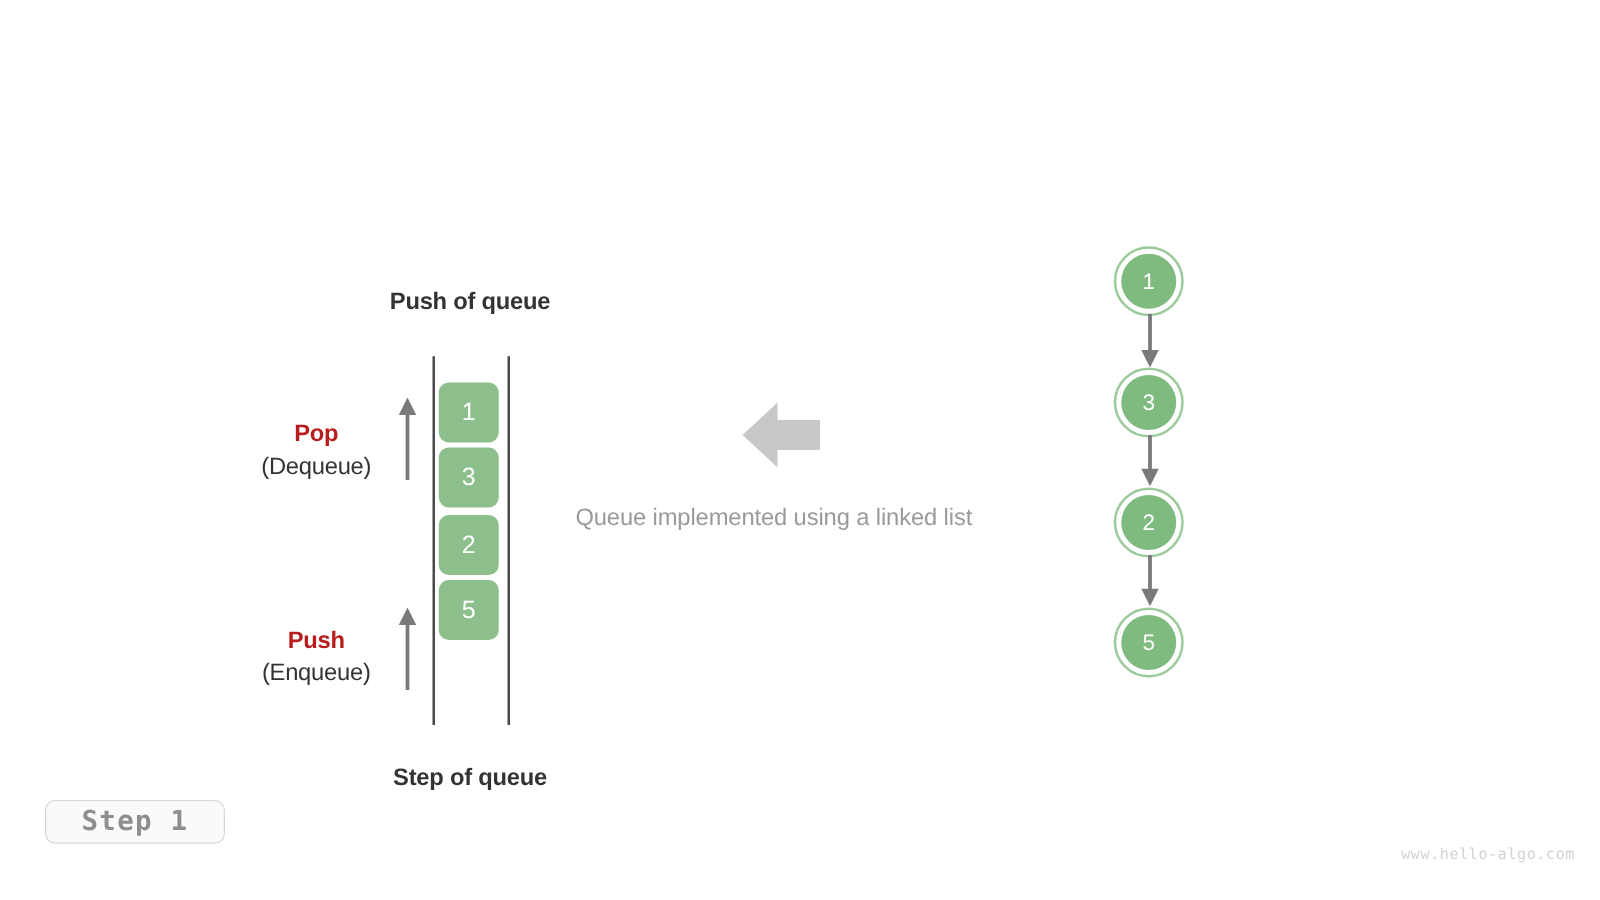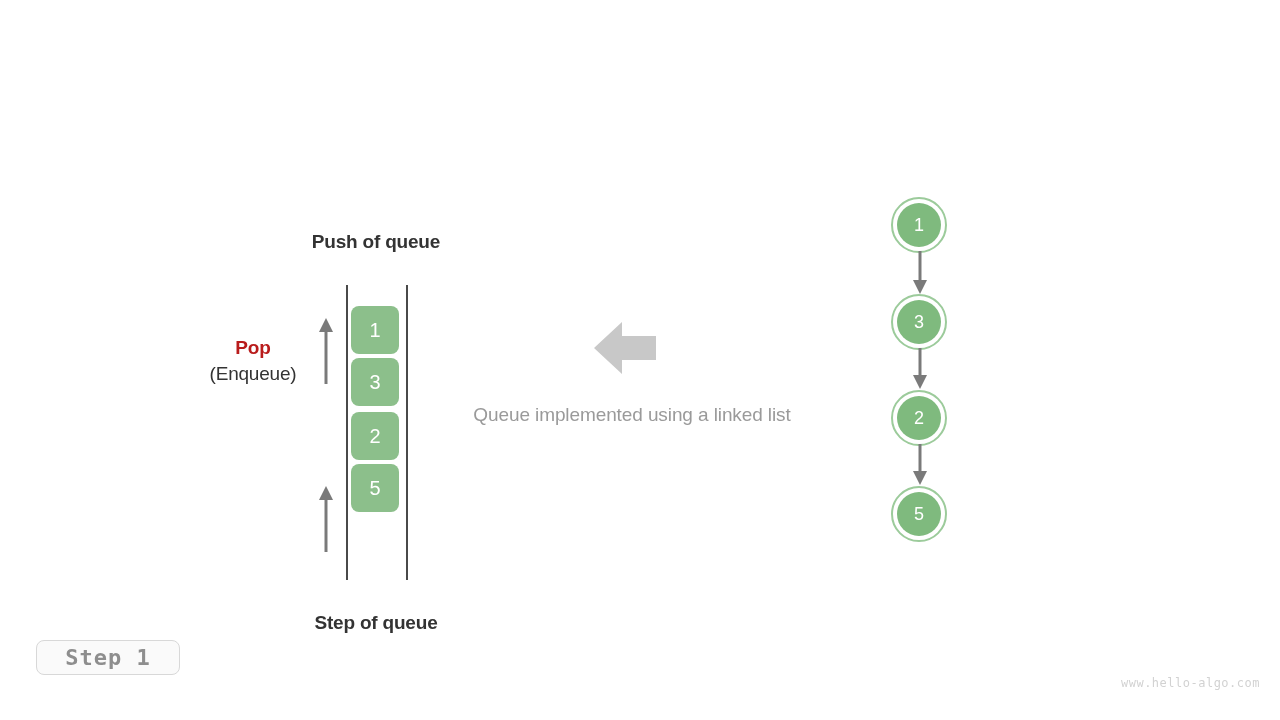--- a/index.html
+++ b/index.html
@@ -93,21 +93,21 @@
   .up-arrow { left: 316px; }
   #pop-arrow  { top: 318px; }
   #push-arrow { top: 486px; }
 
   
   #big-arrow {
     left: 594px;
     top: 320px;
   }
   #caption {
-    left: 352px;
+    left: 339px;
     top: 404px;
     width: 560px;
     text-align: center;
     font-size: 19px;
     color: #9a9a9a;
     letter-spacing: -0.1px;
   }
 
   
   .node {
@@ -187,27 +187,31 @@
   <div class="abs rail" id="rail-left"></div>
   <div class="abs rail" id="rail-right"></div>
 
   <div class="abs q-box" style="top:306px">1</div>
   <div class="abs q-box" style="top:358px">3</div>
   <div class="abs q-box" style="top:412px">2</div>
   <div class="abs q-box" style="top:464px">5</div>
 
   <div class="abs op-block" id="pop-block">
     <div class="op-main">Pop</div>
-    <div class="op-sub">(Enqueue)</div>
+    <div class="op-sub">(Dequeue)</div>
   </div>
   <svg class="abs up-arrow" id="pop-arrow" width="20" height="66" viewBox="0 0 20 66">
     <line x1="10" y1="66" x2="10" y2="11" stroke="#7a7a7a" stroke-width="3"></line>
     <polygon points="10,0 17,14 3,14" fill="#7a7a7a"></polygon>
   </svg>
 
+  <div class="abs op-block" id="push-block">
+    <div class="op-main">Push</div>
+    <div class="op-sub">(Enqueue)</div>
+  </div>
   <svg class="abs up-arrow" id="push-arrow" width="20" height="66" viewBox="0 0 20 66">
     <line x1="10" y1="66" x2="10" y2="11" stroke="#7a7a7a" stroke-width="3"></line>
     <polygon points="10,0 17,14 3,14" fill="#7a7a7a"></polygon>
   </svg>
 
   <div class="abs" id="rear-label">Step of queue</div>
 
   <svg class="abs" id="big-arrow" width="62" height="56" viewBox="0 0 62 56">
     <polygon points="0,28 28,2 28,16 62,16 62,40 28,40 28,54" fill="#c8c8c8"></polygon>
   </svg>

